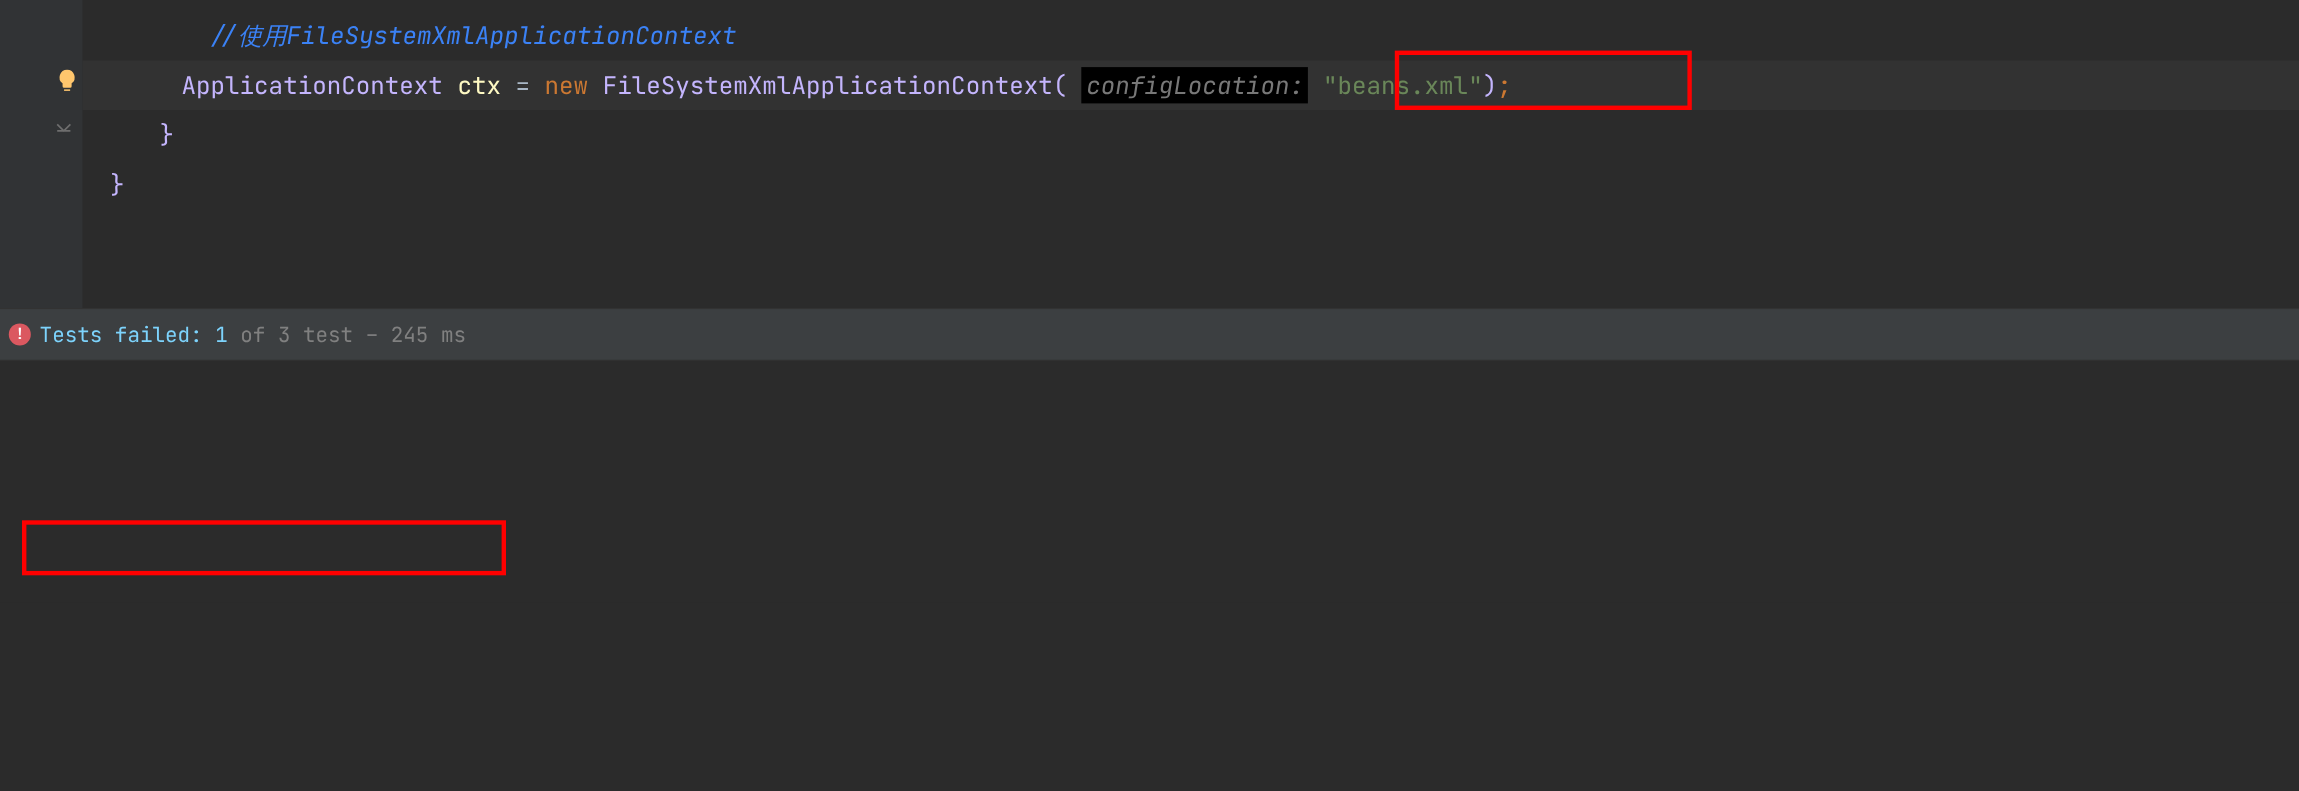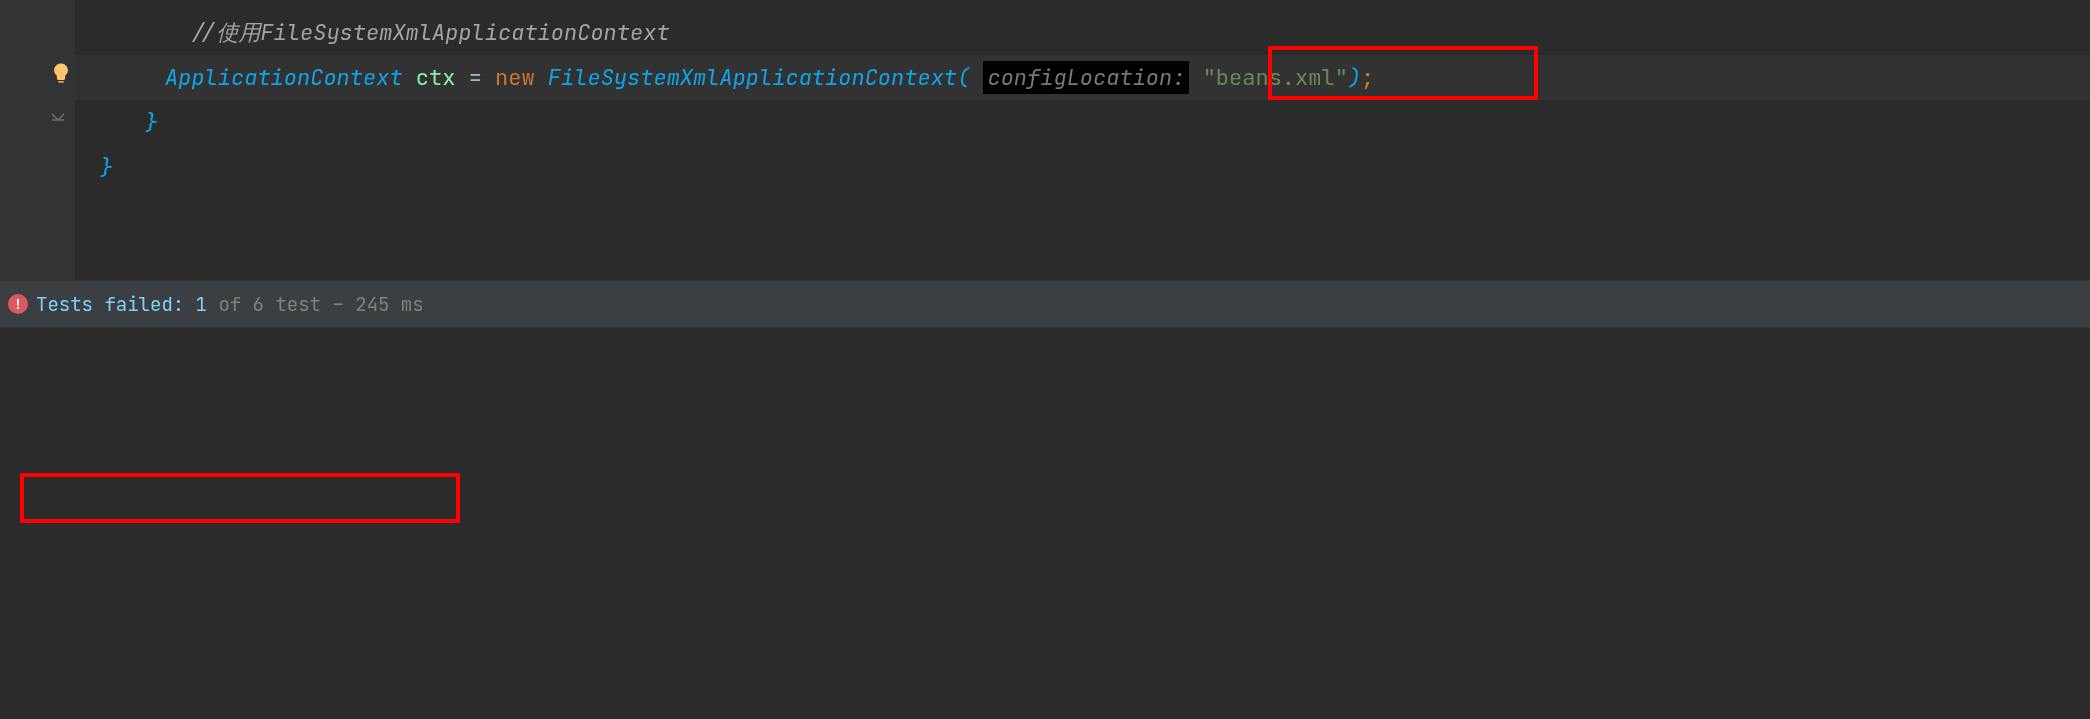--- a/index.html
+++ b/index.html
@@ -54,29 +54,28 @@
       font-family: 'JetBrains Mono', 'Consolas', 'Monaco', monospace;
     }
     .highlighted-line {
       background: #323232;
       display: block;
       margin-left: -25px;
       padding-left: 25px;
       width: calc(100% + 25px);
     }
     .comment {
-      color: #a3a3a3;
+      color: #3b82f6;
       font-style: italic;
     }
     .identifier {
-      color: #0ea5e9;
-      font-style: italic;
+      color: #c4b5fd;
     }
     .variable {
-      color: #86efac;
+      color: #fef9c3;
     }
     .operator {
       color: #a9b7c6;
     }
     .keyword {
       color: #cc7832;
     }
     .hint-bg {
       background: #000000;
       color: #787878;
@@ -180,21 +179,21 @@
   </div>
   <div class="red-box-1"></div>
 </div>
 
 <div class="status-bar">
   <span class="status-icon">!</span>
   <span class="status-red">Tests failed:</span>
   <span>&nbsp;</span>
   <span class="status-red">1</span>
   <span>&nbsp;</span>
-  <span class="status-gray">of 6 test –</span>
+  <span class="status-gray">of 3 test –</span>
   <span>&nbsp;</span>
   <span class="status-gray">245 ms</span>
 </div>
 
 <div class="console-area">
   <div class="error-text">
     
   </div>
   <div class="red-box-2"></div>
 

